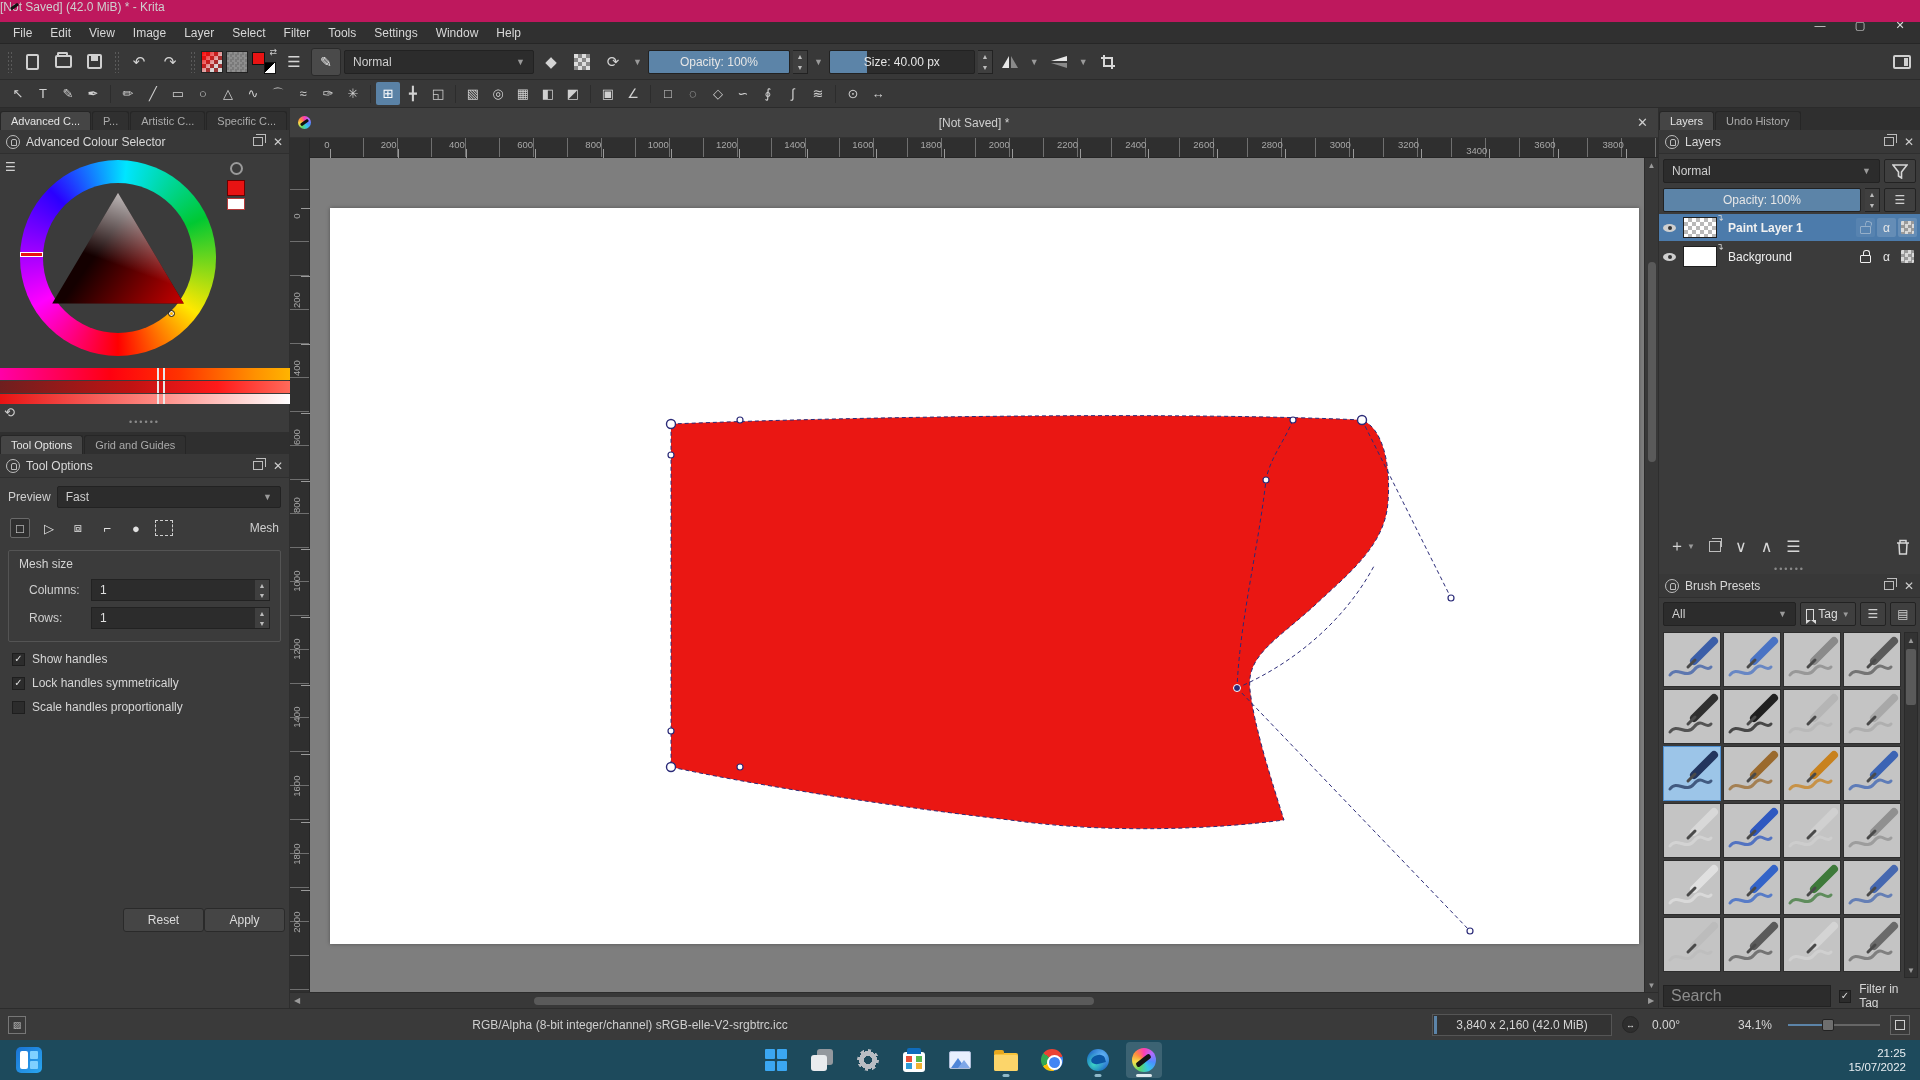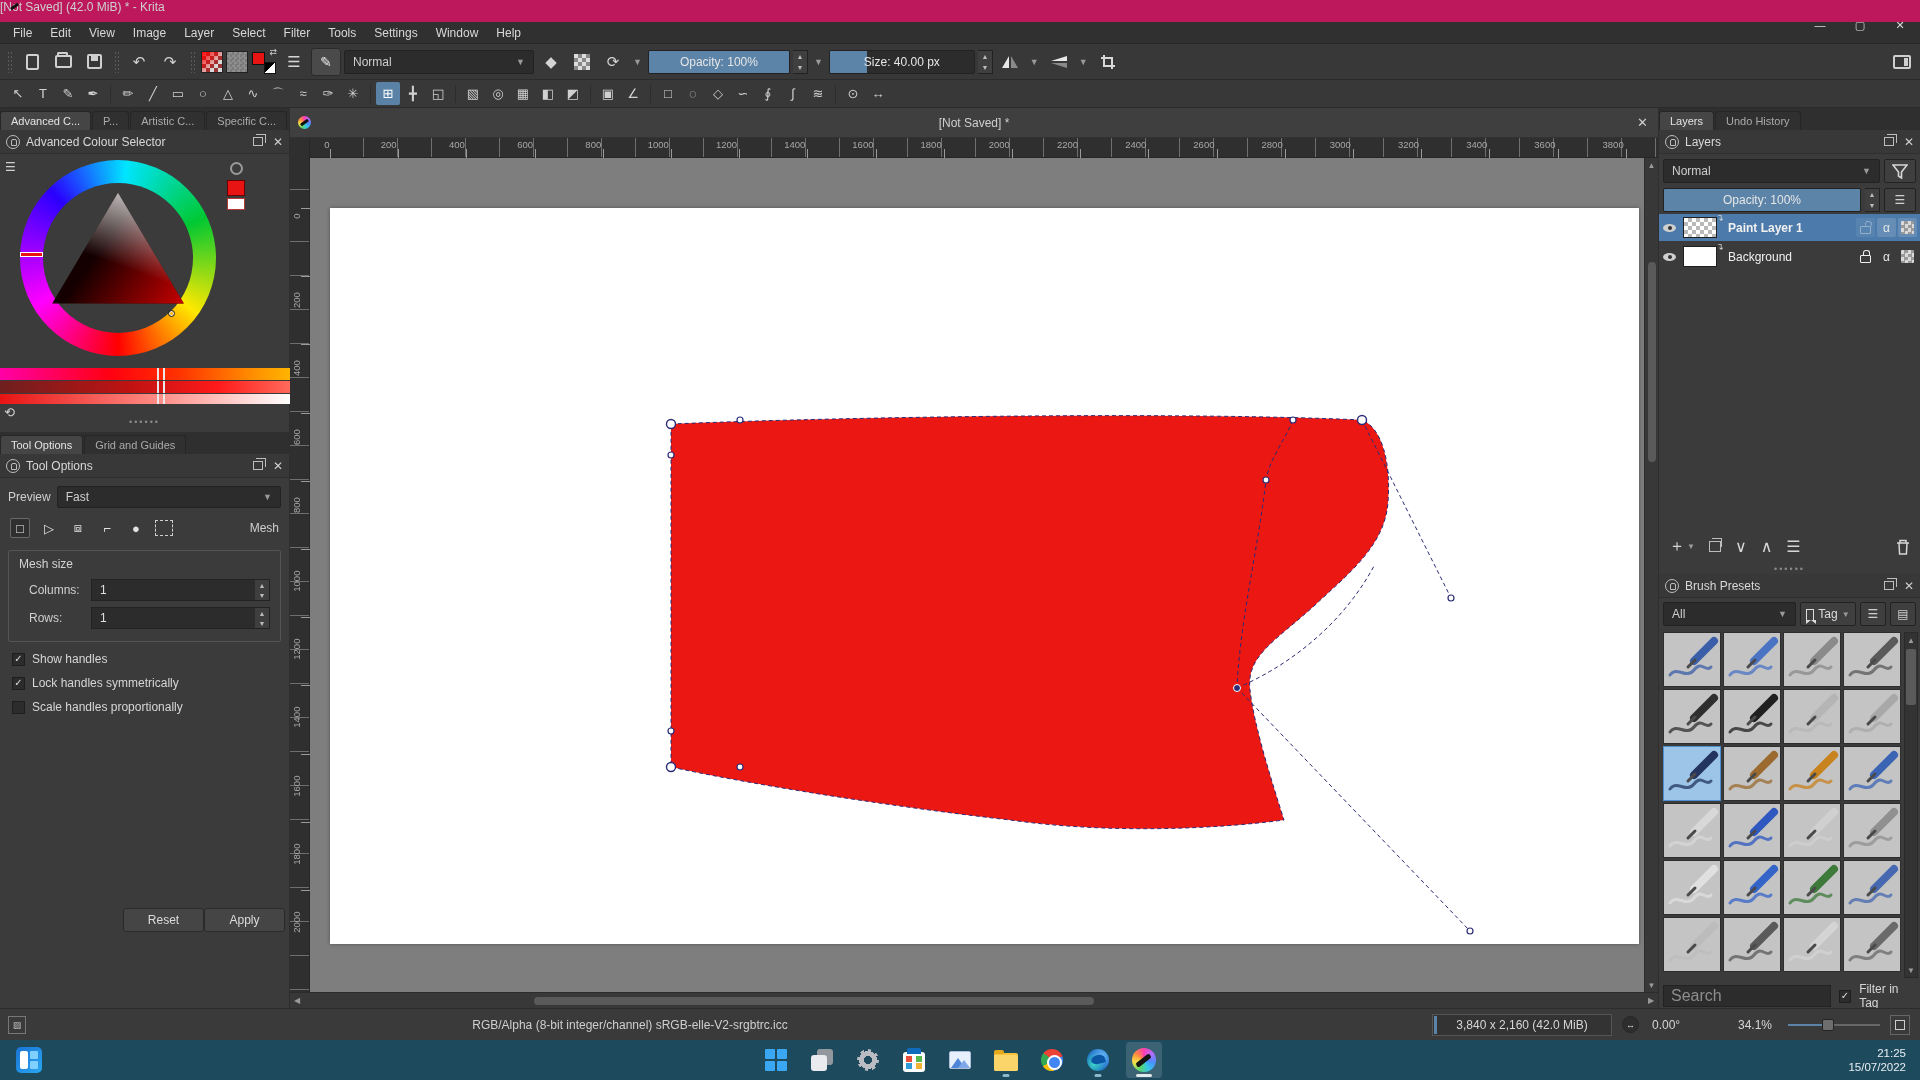--- a/index.html
+++ b/index.html
@@ -538,21 +538,21 @@
           <span class="h-tick-label" style="left: 838.4px;">2400</span>
           <span class="h-tick" style="left: 906.6px;"></span>
           <span class="h-tick-label" style="left: 906.6px;">2600</span>
           <span class="h-tick" style="left: 974.8px;"></span>
           <span class="h-tick-label" style="left: 974.8px;">2800</span>
           <span class="h-tick" style="left: 1043px;"></span>
           <span class="h-tick-label" style="left: 1043px;">3000</span>
           <span class="h-tick" style="left: 1111.2px;"></span>
           <span class="h-tick-label" style="left: 1111.2px;">3200</span>
           <span class="h-tick" style="left: 1179.4px;"></span>
-          <span class="h-tick-label" style="left: 1179.4px;">3400</span>
+          <span class="h-tick-label" style="left: 1179.4px; margin-top: 6px;">3400</span>
           <span class="h-tick" style="left: 1247.6px;"></span>
           <span class="h-tick-label" style="left: 1247.6px;">3600</span>
           <span class="h-tick" style="left: 1315.8px;"></span>
           <span class="h-tick-label" style="left: 1315.8px;">3800</span>
         </div>
     </div>
     <div id="canvas-body">
       <div id="v-ruler">
           <span class="v-tick" style="top: 50px;"></span>
           <span class="v-tick-label" style="top: 50px;">0</span>

